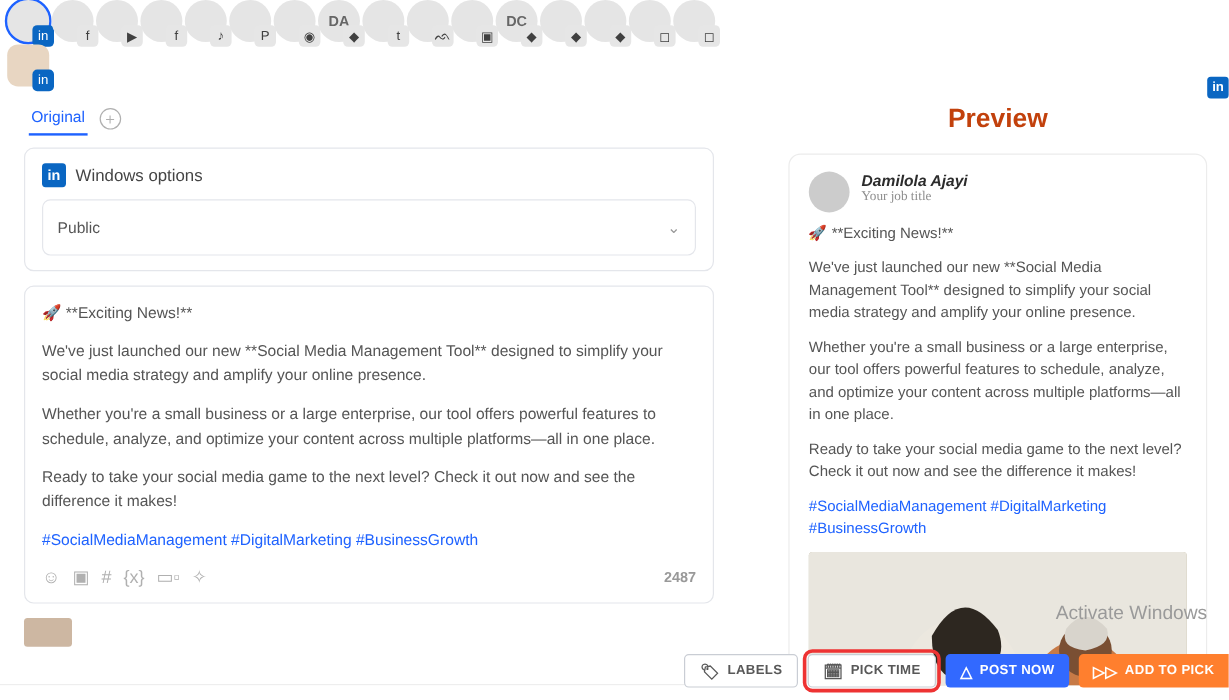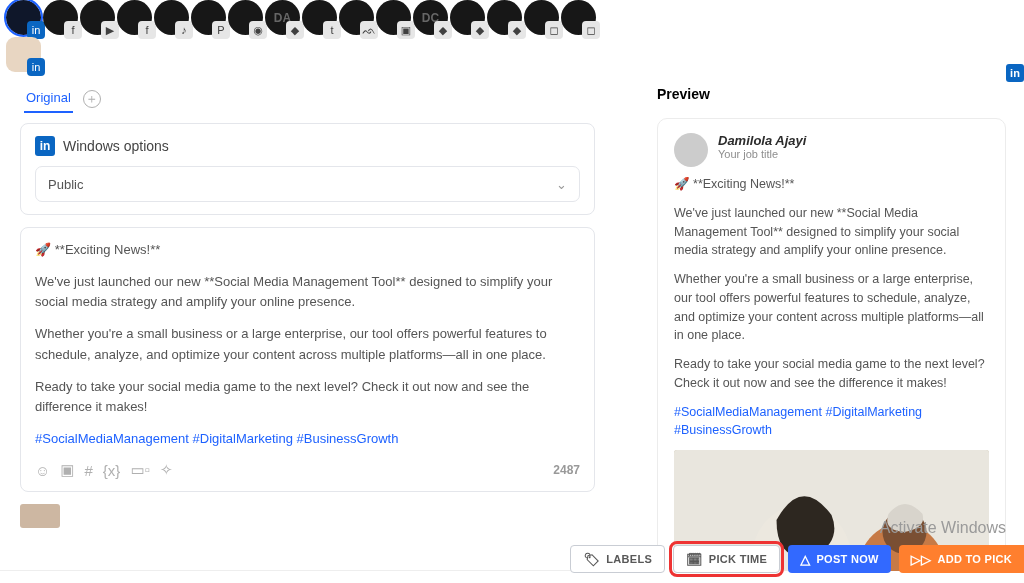--- a/index.html
+++ b/index.html
@@ -3,21 +3,21 @@
 <meta charset="utf-8">
 <style>
 * { box-sizing: border-box; margin: 0; padding: 0; font-family: "Segoe UI", Arial, sans-serif; }
 body { background: #fff; width: 1024px; height: 583px; overflow: hidden; position: relative; }
 
 
 .avatar-row { display: flex; flex-wrap: wrap; gap: 2px; padding: 0 4px 2px 6px; }
 .avatar {
   width: 35px; height: 35px; border-radius: 50%;
   display: flex; align-items: center; justify-content: center;
-  position: relative; background: #0f172a; filter: grayscale(100%);
+  position: relative; background: #e5e5e5; filter: grayscale(100%);
 }
 .avatar.first { filter: none; outline: 2px solid #1e62ff; }
 .avatar .badge {
   position: absolute; bottom: -4px; right: -4px; width: 18px; height: 18px;
   border-radius: 4px; display: flex; align-items: center; justify-content: center;
   font-size: 11px; color: #fff;
 }
 .badge.li { background: #0a66c2; }
 .badge.fb { background: #e4e6eb; color: #404040; }
 .badge.yt { background: #e4e6eb; color: #404040; }
@@ -55,64 +55,64 @@
 .li-options {
   border: 1px solid #e4e6eb; border-radius: 8px; padding: 12px 14px; margin-bottom: 12px;
 }
 .li-options .hdr { display: flex; align-items: center; gap: 8px; font-size: 14px; color: #444; margin-bottom: 10px; }
 .li-options .hdr .li-ico {
   width: 20px; height: 20px; background: #0a66c2; border-radius: 3px; color: #fff;
   font-size: 12px; font-weight: 700; display: flex; align-items: center; justify-content: center;
 }
 .li-options .lbl { font-size: 13px; color: #6b6b6b; margin-bottom: 6px; }
 .select {
-  width: 100%; border: 1px solid #e4e6eb; border-radius: 7px; height: 36px;
+  width: 100%; border: 1px solid #e4e6eb; border-radius: 7px; height: 47px;
   display: flex; align-items: center; justify-content: space-between;
   padding: 0 12px; font-size: 13px; color: #555; cursor: pointer;
 }
 .select .chev { color: #999; }
 
 .post-card { border: 1px solid #e4e6eb; border-radius: 8px; padding: 12px 14px; }
 .post-card .body { font-size: 13px; color: #555; line-height: 1.55; }
 .post-card .body p { margin-bottom: 12px; }
 .post-card .body .tags { color: #1e62ff; }
 .post-card .title-line { margin-bottom: 12px; }
 .toolbar {
   display: flex; align-items: center; gap: 10px; margin-top: 4px; color: #b0b0b0;
 }
 .toolbar .tico { font-size: 15px; cursor: pointer; }
 .toolbar .cnt { margin-left: auto; font-size: 12px; color: #999; font-weight: bold; }
 
 .thumb-row { margin-top: 12px; }
 .thumb-row .t { width: 40px; height: 24px; background: #cdb7a2; border-radius: 3px; }
 
 
-.preview-title { font-size: 14px; font-weight: 700; color: #000000; padding: 8px 0 16px 0; }
+.preview-title { font-size: 22px; font-weight: 700; color: #c2410c; padding: 8px 0 16px 0; text-align: center; }
 .preview-card {
   border: 1px solid #ececec; border-radius: 10px; padding: 14px 16px;
   position: relative;
 }
 .corner-li {
   position: absolute; right: 0; top: 64px; width: 18px; height: 18px; background: #0a66c2;
   border-radius: 3px; color: #fff; font-size: 11px; font-weight: 700;
   display: flex; align-items: center; justify-content: center;
 }
 .profile { display: flex; gap: 10px; margin-bottom: 8px; }
 .profile .pic { width: 34px; height: 34px; border-radius: 50%; background: #ccc; }
 .profile .name { font-size: 13px; font-weight: 700; color: #2c2c2c; font-style: italic; }
-.profile .sub  { font-size: 11px; color: #8e8e8e; }
+.profile .sub  { font-size: 11px; color: #8e8e8e; font-family: Liberation Serif, serif; }
 .preview-body { font-size: 12.5px; color: #555; line-height: 1.5; }
 .preview-body p { margin-bottom: 10px; }
 .preview-body .tags { color: #1e62ff; }
 .preview-img { width: 100%; height: 200px; background: #c5bda6; border-radius: 3px; margin-top: 4px; overflow: hidden; position: relative; }
 .preview-img svg { width: 100%; height: 100%; }
 
 
 .watermark {
-  position: absolute; right: 18px; bottom: 44px; text-align: right;
+  position: absolute; right: 18px; bottom: 60px; text-align: right;
   color: #9a9a9a; font-size: 12px; line-height: 1.3;
 }
 .watermark .big { font-size: 16px; }
 
 
 .actions {
   position: absolute; bottom: 6px; right: 0;
   display: flex; align-items: center; gap: 8px; padding: 4px 0 4px 0;
 }
 .btn {

